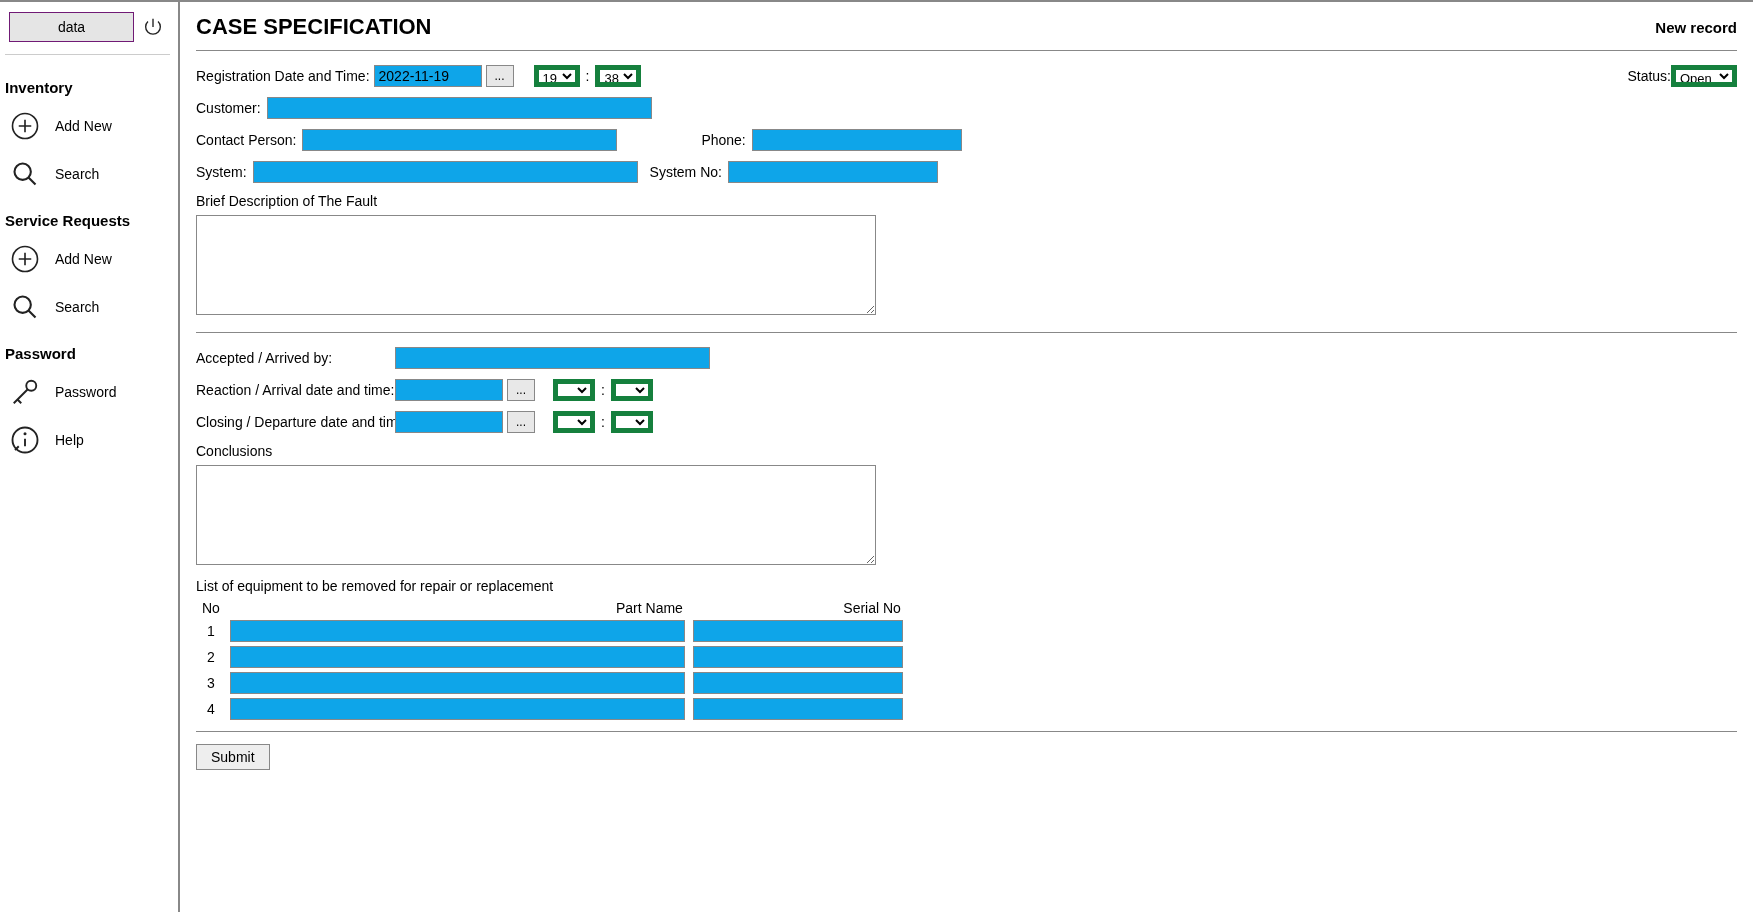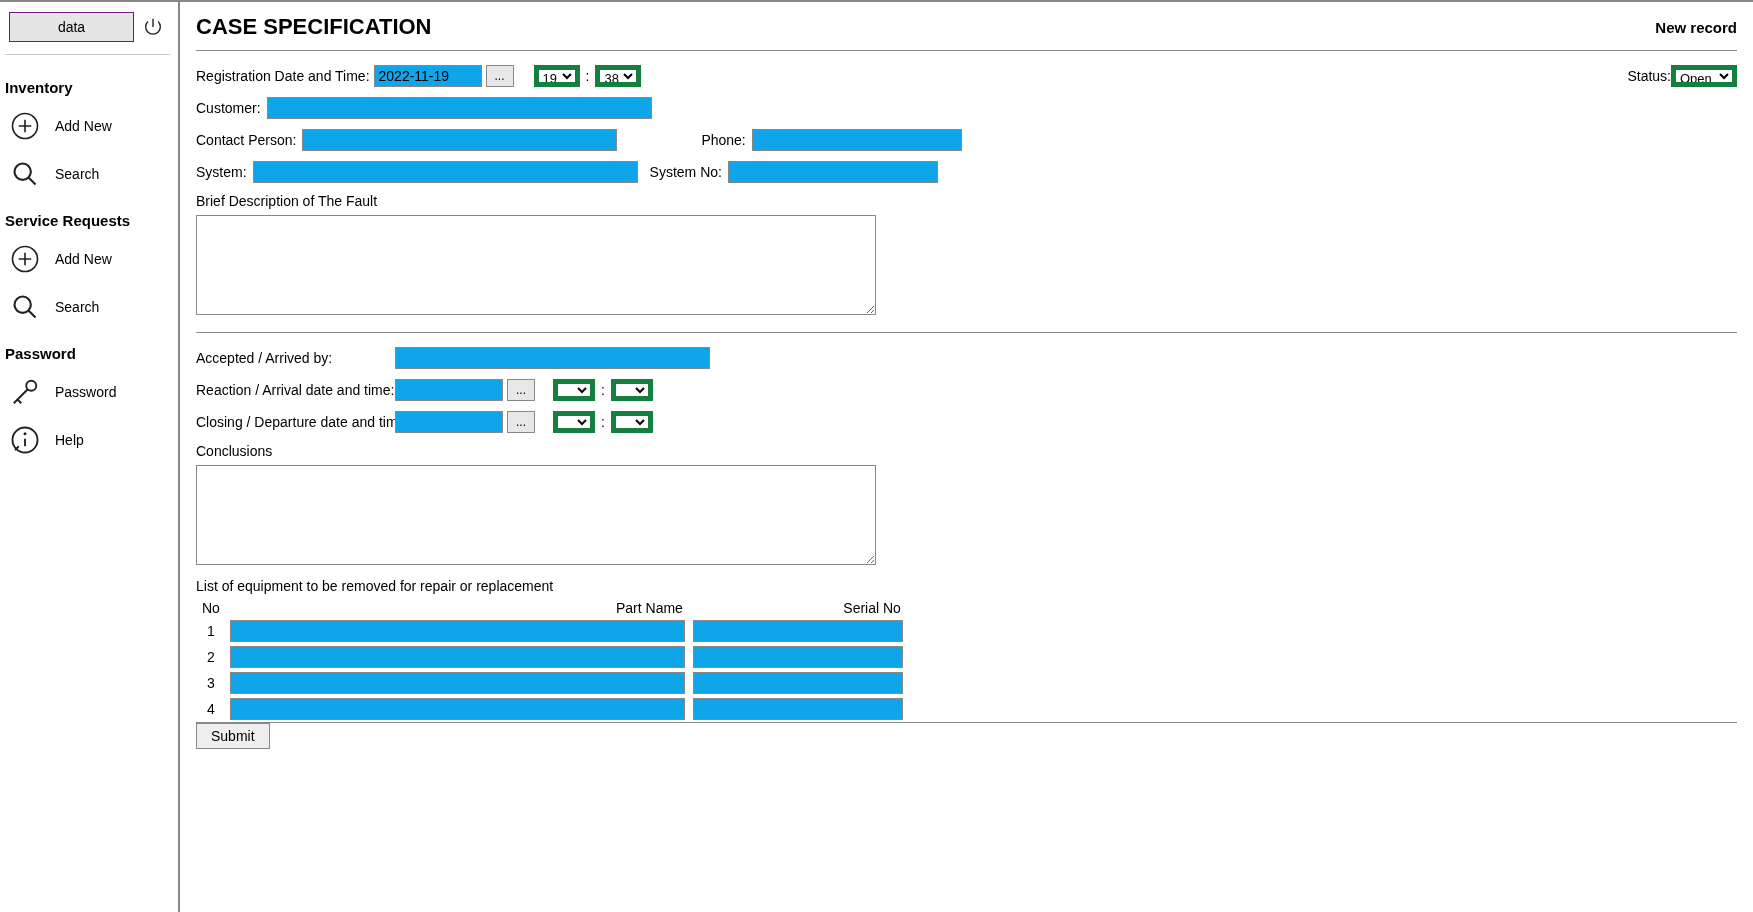--- a/index.html
+++ b/index.html
@@ -142,21 +142,21 @@
     .react-date { width: 108px; }
 
     .eq-title { margin: 10px 0 4px 0; }
     .eq-table { border-collapse: collapse; }
     .eq-table th { font-weight: normal; text-align: right; padding: 2px 6px; }
     .eq-table td { padding: 2px 4px; text-align:center;}
     .eq-table .no-col { width: 22px; }
     .part-input { width: 455px; }
     .serialno-input { width: 210px; }
 
-    .submit-row { border-top: 1px solid #888; margin-top: 0; }
+    .submit-row { border-top: 1px solid #888; margin-top: 9px; padding-top: 12px; }
     .submit-btn {
       border: 1px solid #888;
       background: #eee;
       padding: 4px 14px;
       font-size: 14px;
       cursor: pointer;
     }
     svg { stroke: #222; }
   </style>
 </head>

